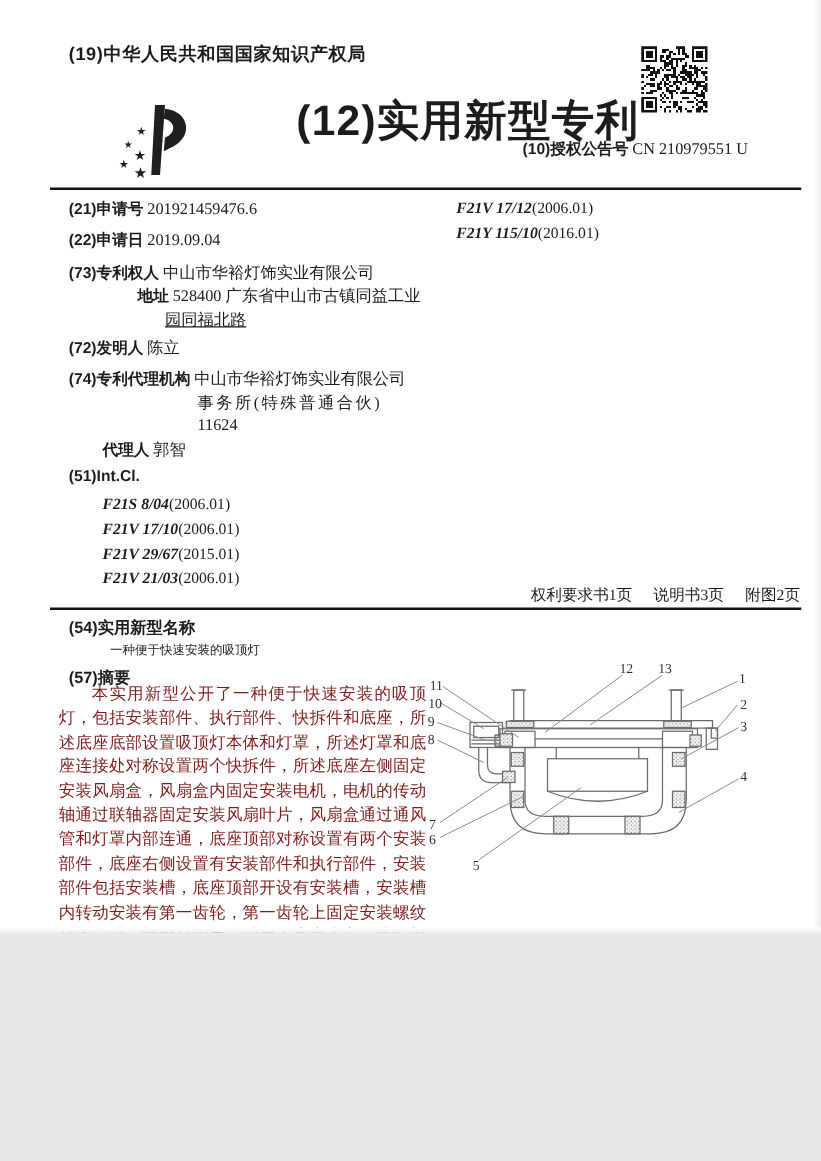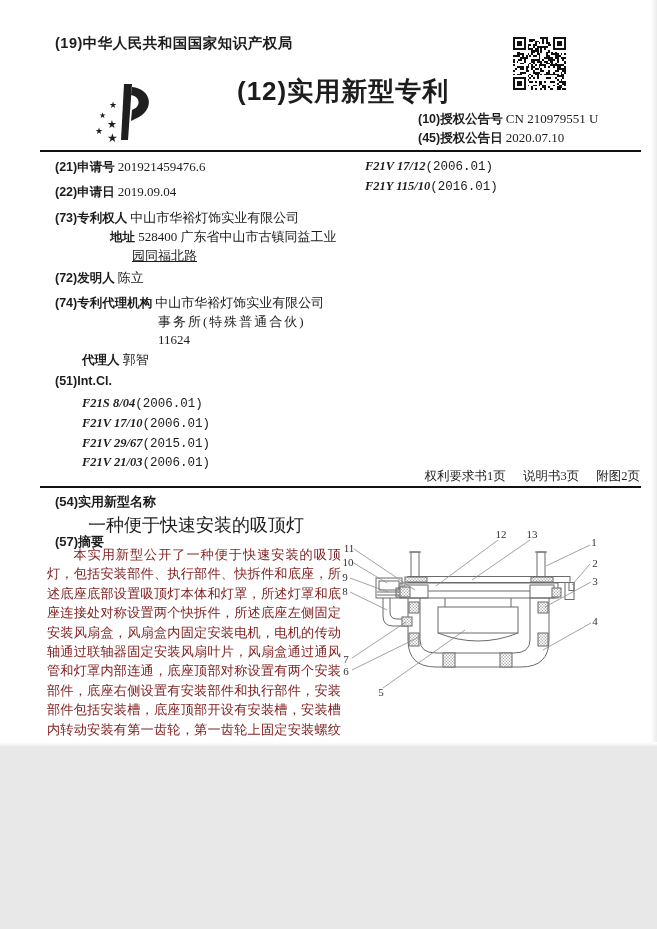--- a/index.html
+++ b/index.html
@@ -8,29 +8,29 @@
     width:657px;height:746px;
     background:#ffffff;
     overflow:hidden;
     font-family:"Liberation Serif","DejaVu Serif",serif;
     color:#1c1c1c;
   }
   .abs{position:absolute;white-space:nowrap;}
   .lbl{font-family:"Liberation Sans","DejaVu Sans",sans-serif;font-weight:bold;}
   .val{font-family:"Liberation Serif","DejaVu Serif",serif;}
   .office{font-size:14.5px;letter-spacing:.5px;}
-  .doctitle{font-size:26px;letter-spacing:1px;}
+  .doctitle{font-size:34px;letter-spacing:1px;}
   .pubrow{font-size:12.5px;}
   .pubrow .val{font-size:13px;}
   .rule{position:absolute;left:40px;width:601px;height:2px;background:#111;}
   .fieldrow{font-size:12.5px;}
   .fieldrow .val{font-size:13px;}
   .ipc{font-style:italic;font-size:12.5px;}
   .ipc .code{font-weight:bold;}
-  .ipc .ver{font-style:normal;font-family:Liberation Mono, monospace;}
+  .ipc .ver{font-style:normal;font-family:Liberation Serif, serif;}
   .pagesline{font-size:12.5px;}
   .pagesline span{margin-left:14px;}
   .abstract{
     position:absolute;left:47px;top:545px;width:294px;
     font-size:13.2px;line-height:19.4px;
     text-align:justify;text-indent:2em;
     white-space:normal;color:#7f1d1d;
   }
   .spine{
     position:absolute;left:38px;top:822px;
@@ -370,24 +370,20 @@
     <text x="10" y="58" font-size="9" fill="#1f1f1f">★</text>
     <text x="22" y="66" font-size="12" fill="#1f1f1f">★</text>
   </svg>
 
   <div class="abs doctitle lbl" style="left:237px;top:74px;">(12)实用新型专利</div>
 
   <div class="abs pubrow" style="left:418px;top:111px;">
     <span class="lbl">(10)授权公告号</span>
     <span class="val">CN 210979551 U</span>
   </div>
-  <div class="abs pubrow" style="left:418px;top:130px;">
-    <span class="lbl">(45)授权公告日</span>
-    <span class="val">2020.07.10</span>
-  </div>
 
   <div class="rule" style="top:150px;"></div>
 
   <div class="abs fieldrow" style="left:55px;top:159px;">
     <span class="lbl">(21)申请号</span>
     <span class="val">201921459476.6</span>
   </div>
   <div class="abs fieldrow" style="left:55px;top:184px;">
     <span class="lbl">(22)申请日</span>
     <span class="val">2019.09.04</span>
@@ -447,21 +443,21 @@
 
   <div class="abs pagesline" style="left:340px;top:468px;width:300px;text-align:right;">
     <span>权利要求书1页</span>
     <span>说明书3页</span>
     <span>附图2页</span>
   </div>
 
   <div class="rule" style="top:486px;"></div>
 
   <div class="abs lbl" style="left:55px;top:493px;font-size:13px;">(54)实用新型名称</div>
-  <div class="abs val" style="left:88px;top:513px;font-size:18px;">一种便于快速安装的吸顶灯</div>
+  <div class="abs val" style="left:88px;top:513px;font-size:10px;">一种便于快速安装的吸顶灯</div>
   <div class="abs lbl" style="left:55px;top:533px;font-size:13px;">(57)摘要</div>
   <div class="abstract">本实用新型公开了一种便于快速安装的吸顶灯，包括安装部件、执行部件、快拆件和底座，所述底座底部设置吸顶灯本体和灯罩，所述灯罩和底座连接处对称设置两个快拆件，所述底座左侧固定安装风扇盒，风扇盒内固定安装电机，电机的传动轴通过联轴器固定安装风扇叶片，风扇盒通过通风管和灯罩内部连通，底座顶部对称设置有两个安装部件，底座右侧设置有安装部件和执行部件，安装部件包括安装槽，底座顶部开设有安装槽，安装槽内转动安装有第一齿轮，第一齿轮上固定安装螺纹杆的一端，螺纹杆的另一端位于底座上方，执行部件包括安装盒，安装盒固定安装在底座右侧，安装盒内转动安装第二齿轮，第二齿轮上固定安装转动手。</div>
 
   <svg class="abs" style="left:330px;top:515px;" width="327" height="210" viewBox="0 0 327 210">
     <defs>
       <pattern id="hatch" width="3" height="3" patternUnits="userSpaceOnUse">
         <rect width="3" height="3" fill="#fff"></rect>
         <circle cx="1" cy="1" r="0.7" fill="#8a8a8a"></circle>
         <circle cx="2.4" cy="2.4" r="0.6" fill="#9a9a9a"></circle>
       </pattern>

